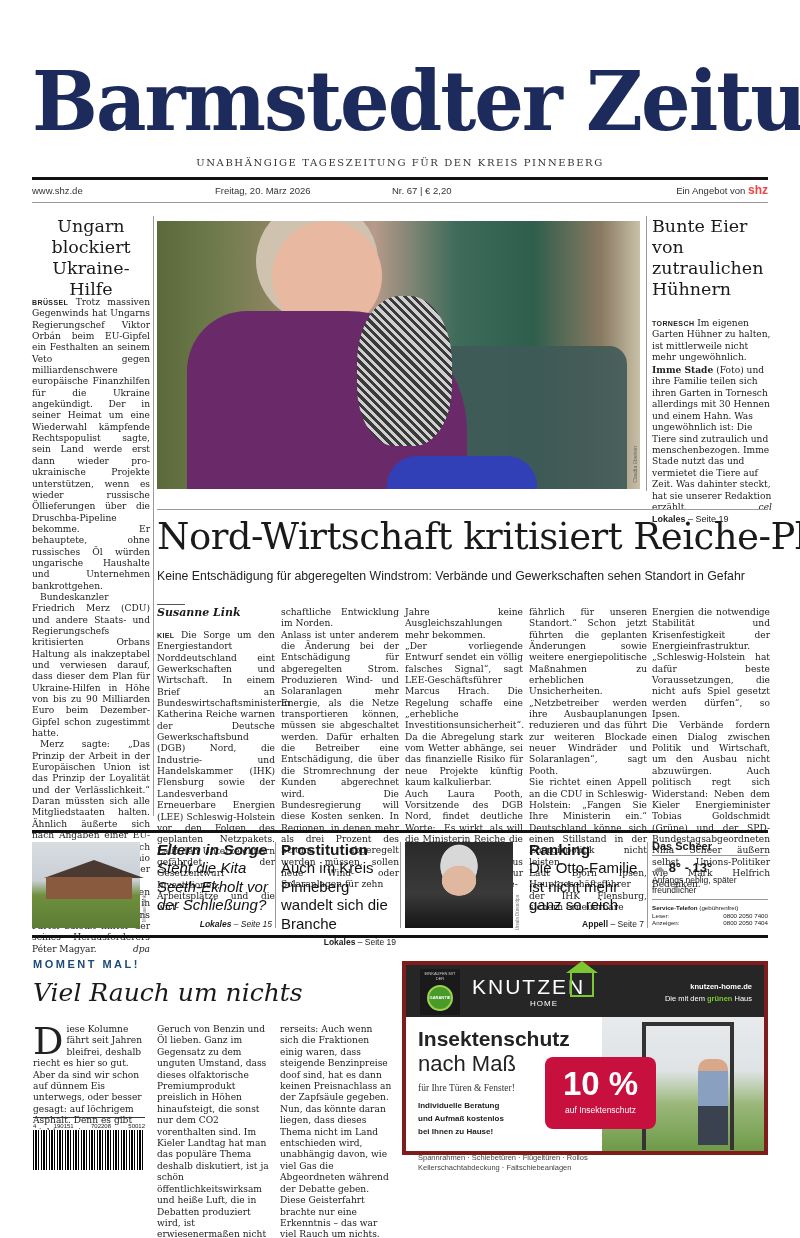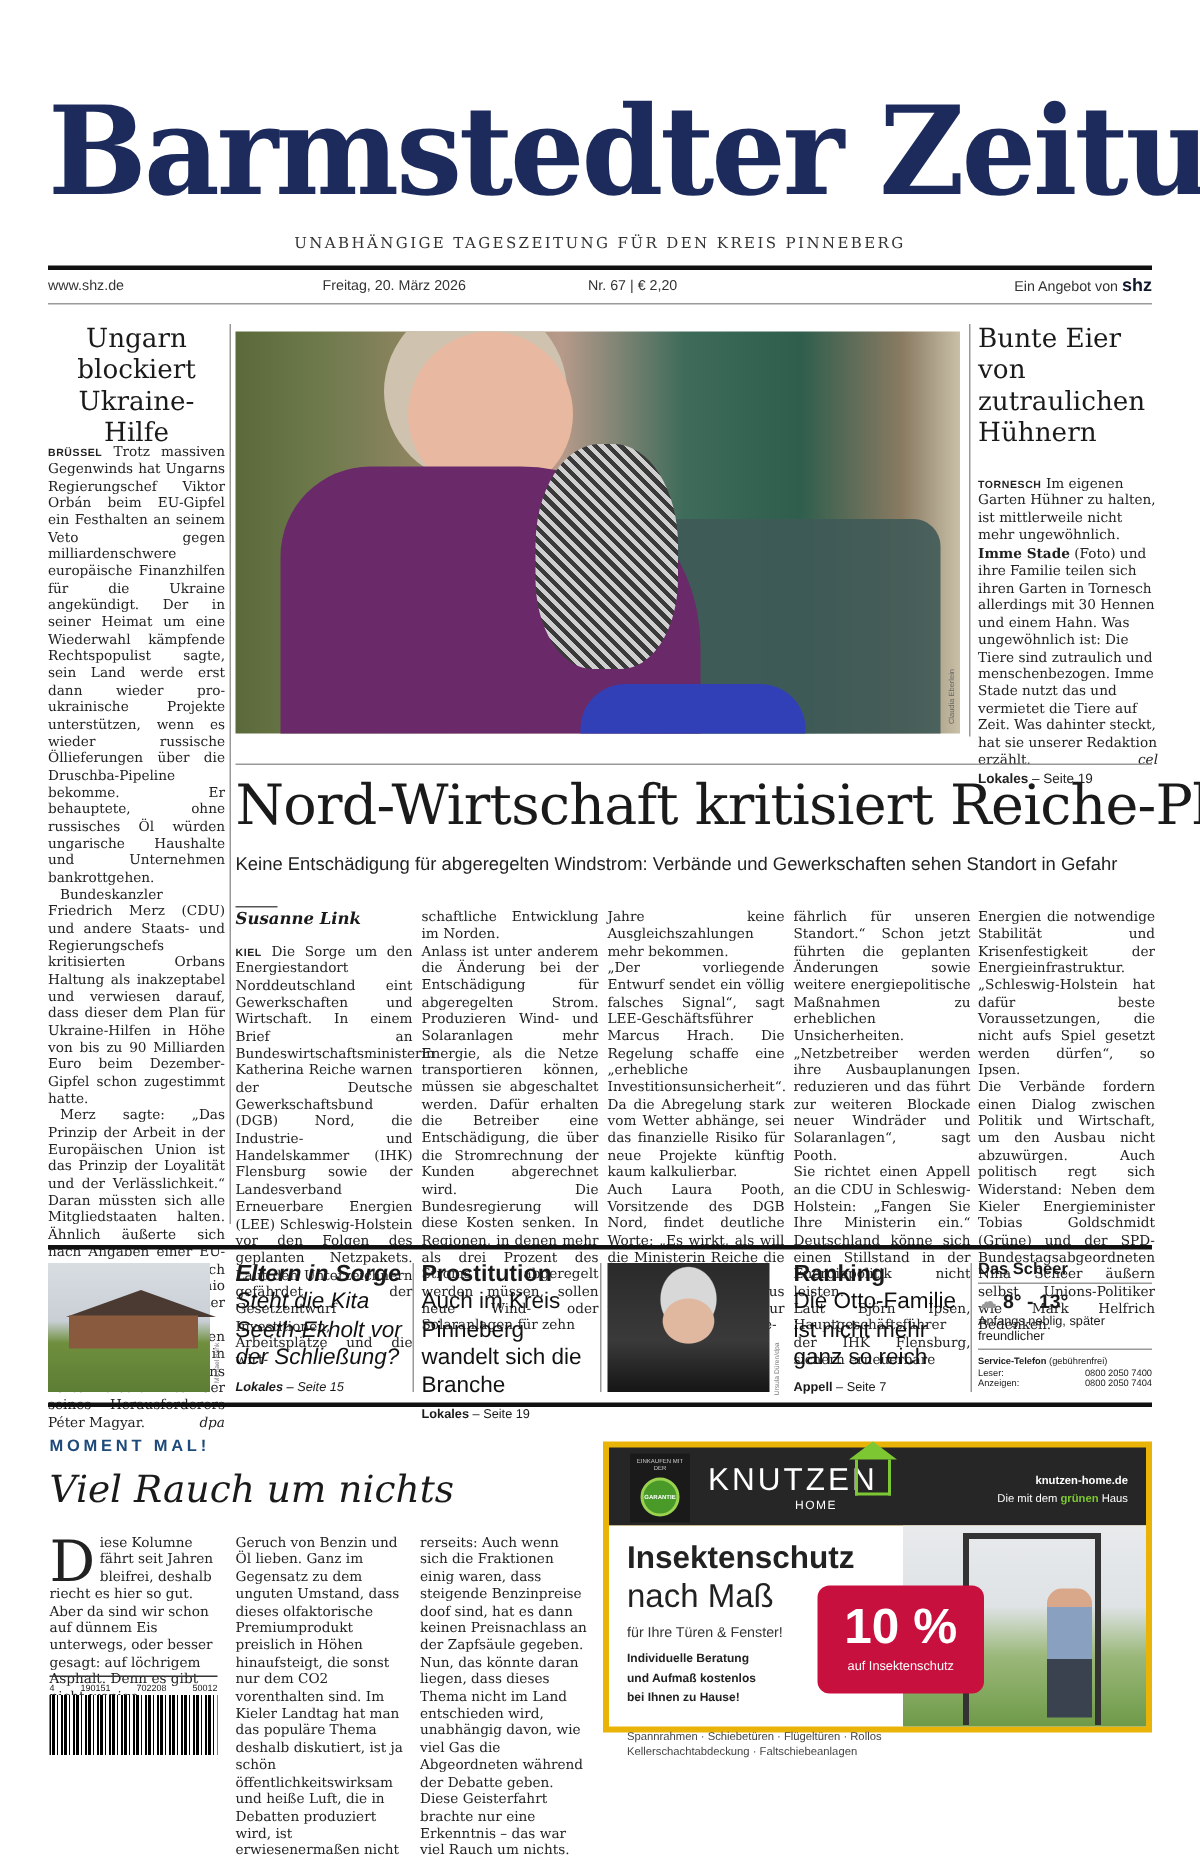--- a/index.html
+++ b/index.html
@@ -9,21 +9,21 @@
 
   
   .masthead { left: 32px; top: 52px; width: 736px; height: 100px; text-align: center;
     font-family: "DejaVu Serif", serif; font-weight: bold; color: #1d2b5c;
     font-size: 78px; letter-spacing: -2px; line-height: 100px; transform: scaleY(1.05); white-space: nowrap; }
   .tagline { left: 0; width: 800px; top: 157px; text-align: center; font-size: 10px; letter-spacing: 1.6px; color: #333; }
   .rule-thick { left: 32px; width: 736px; top: 177px; height: 3px; background: #111; }
   .infobar { left: 32px; width: 736px; top: 183px; height: 16px; font-family: "Liberation Sans", sans-serif; font-size: 9.5px; color: #333; }
   .infobar span { position: absolute; top: 2px; }
   .rule-thin { left: 32px; width: 736px; top: 202px; height: 1px; background: #999; }
-  .shz { font-weight: bold; color: #0f172a; font-size: 12px; }
+  .shz { font-weight: bold; color: #ef4444; font-size: 12px; }
 
   
   .vrule { width: 1px; background: #999; }
   .left-head { left: 32px; width: 118px; top: 216px; text-align: center; font-size: 17.5px; line-height: 21px; font-weight: normal; }
   .body-text { font-size: 9.1px; line-height: 11.35px; text-align: justify; hyphens: auto; color: #222; }
   .body-text p { text-indent: 0; }
   .body-text p + p { text-indent: 8px; }
   .dateline { font-family: "Liberation Sans", sans-serif; font-weight: bold; font-size: 7px; letter-spacing: 0.4px; }
   .agency { font-style: italic; float: right; }
 
@@ -55,57 +55,57 @@
   .rule-black { height: 3px; background: #111; left: 32px; width: 736px; }
   .teaser-img { top: 842px; width: 108px; height: 86px; }
   .house { left: 32px; background: linear-gradient(180deg,#d8dde2 0%,#c9cfd5 45%,#6f8f3e 62%,#5c7d34 100%); }
   .house .roof { position:absolute; left:12px; top:18px; width:0; height:0; border-left:50px solid transparent; border-right:50px solid transparent; border-bottom:18px solid #4a3a32; }
   .house .wall { position:absolute; left:14px; top:35px; width:86px; height:22px; background:#8a5a3e; }
   .portrait { left: 405px; background: radial-gradient(ellipse at 50% 45%, #e0b8a0 0 22%, transparent 23%), radial-gradient(ellipse at 50% 28%, #d8d8d8 0 24%, transparent 25%), linear-gradient(180deg,#2a2a2a,#3a3a3a 60%,#151515); }
   .img-credit { font-family: "Liberation Sans", sans-serif; font-size: 4.5px; color:#777; writing-mode: vertical-rl; transform: rotate(180deg); }
   .teaser { top: 840px; width: 115px; font-family: "Liberation Sans", sans-serif; }
   .teaser .kicker { font-weight: bold; font-size: 15.5px; line-height: 19px; }
   .teaser .title { font-size: 15px; line-height: 18.5px; color: #111; }
-  .teaser .ref { font-size: 8.5px; margin-top: 4px; }
+  .teaser .ref { font-size: 8.5px; margin-top: 4px; text-align: right; }
   .weather { left: 652px; top: 840px; width: 116px; font-family: "Liberation Sans", sans-serif; }
   .weather .wt { font-weight: bold; font-size: 11px; padding-bottom: 3px; border-bottom: 1px solid #999; }
   .weather .temp { font-weight: bold; font-size: 13px; margin-top: 4px; }
   .weather .desc { font-size: 8.5px; line-height: 10px; padding-bottom: 4px; border-bottom: 1px solid #999; }
   .weather .svc { font-size: 6.2px; line-height: 7.5px; margin-top: 4px; }
   .weather .svc .row { display:flex; justify-content: space-between; }
 
   
   .moment-kicker { left: 33px; top: 958px; font-family: "Liberation Sans", sans-serif; font-weight: bold; font-size: 11px; letter-spacing: 2.5px; color: #1d4a7a; }
   .moment-head { left: 33px; top: 978px; font-size: 25px; font-style: italic; }
   .mcol { top: 1024px; width: 112px; font-size: 9.1px; line-height: 11.4px; color: #222; }
   .dropcap { float: left; font-size: 38px; line-height: 32px; margin: 1px 3px 0 0; }
   .barcode { left: 33px; top: 1117px; width: 112px; height: 55px; }
   .barcode .nums { font-family: "Liberation Sans", sans-serif; font-size: 6px; display:flex; justify-content: space-between; }
   .barcode .bars { height: 40px; margin-top: 1px;
     background: repeating-linear-gradient(90deg,#000 0 1px,#fff 1px 2px,#000 2px 4px,#fff 4px 5px,#000 5px 6px,#fff 6px 8px); }
 
   
-  .ad { left: 402px; top: 961px; width: 366px; height: 194px; background: #eab308; padding: 4px; }
+  .ad { left: 402px; top: 961px; width: 366px; height: 194px; background: #7f1d1d; padding: 4px; }
   .ad-top { position:absolute; left:4px; top:4px; width:358px; height:52px; background: #262626; }
   .ad-badge { position:absolute; left:14px; top:4px; width:40px; height:46px; background:#1a1a1a; color:#ccc; font-family:"Liberation Sans",sans-serif; font-size:4px; text-align:center; padding-top:2px; }
   .ad-badge .seal { width:26px; height:26px; margin:4px auto 0; border-radius:50%; background:#4a9a2a; border:2px solid #9bd34f; color:#fff; font-size:4px; line-height:22px; font-weight:bold; }
   .ad-logo { position:absolute; left:66px; top:10px; color:#fff; font-family:"Liberation Sans",sans-serif; font-size:21px; letter-spacing:2px; }
   .ad-logo small { position:absolute; left:58px; top:24px; font-size:8px; letter-spacing:1px; color:#fff; }
   .ad-house { position:absolute; left:164px; top:8px; width:24px; height:24px; border:2px solid #7dc832; border-top:none; }
   .ad-house:before { content:""; position:absolute; left:-6px; top:-12px; border-left:16px solid transparent; border-right:16px solid transparent; border-bottom:12px solid #7dc832; }
   .ad-url { position:absolute; right:12px; top:16px; text-align:right; color:#fff; font-family:"Liberation Sans",sans-serif; font-size:7.5px; line-height:12px; }
   .ad-url .green { color:#7dc832; font-weight:bold; }
   .ad-body { position:absolute; left:4px; top:56px; width:358px; height:134px; background:#fff; }
   .ad-photo { position:absolute; left:196px; top:0; width:162px; height:134px;
     background: linear-gradient(180deg,#e8eaec 0%,#dfe3e6 40%,#9bb87a 65%,#6e9a48 100%); }
   .ad-photo .frame { position:absolute; left:40px; top:5px; width:92px; height:128px; border:4px solid #333; border-bottom:none; }
   .ad-photo .man { position:absolute; left:96px; top:42px; width:30px; height:86px; background: linear-gradient(180deg,#d9a88a 0 14%,#8aa0c0 14% 55%,#3a4250 55% 100%); border-radius: 10px 10px 0 0; }
   .ad-h1 { position:absolute; left:12px; top:10px; font-family:"Liberation Sans",sans-serif; font-weight:bold; font-size:21px; color:#222; }
   .ad-h2 { position:absolute; left:12px; top:34px; font-family:"Liberation Sans",sans-serif; font-size:22px; color:#222; }
-  .ad-sub { position:absolute; left:12px; top:66px; font-family:Liberation Sans, sans-serif; font-size:9.5px; color:#333; }
+  .ad-sub { position:absolute; left:12px; top:66px; font-family:Liberation Serif, serif; font-size:9.5px; color:#333; }
   .ad-b { position:absolute; left:12px; top:82px; font-family:"Liberation Sans",sans-serif; font-weight:bold; font-size:8px; line-height:13px; color:#222; }
   .ad-foot { position:absolute; left:12px; top:112px; font-family:"Liberation Sans",sans-serif; font-size:7.5px; line-height:10px; color:#444;margin-top:24px; }
   .ad-promo { position:absolute; left:139px; top:40px; width:111px; height:72px; background:#c8103e; border-radius:8px; color:#fff; text-align:center; font-family:"Liberation Sans",sans-serif; }
   .ad-promo .pct { font-size:33px; font-weight:bold; line-height:42px; margin-top:6px; }
   .ad-promo .lbl { font-size:8.5px; }
 </style>
 </head>
 <body>
 
 <div class="abs masthead">Barmstedter Zeitung</div>

